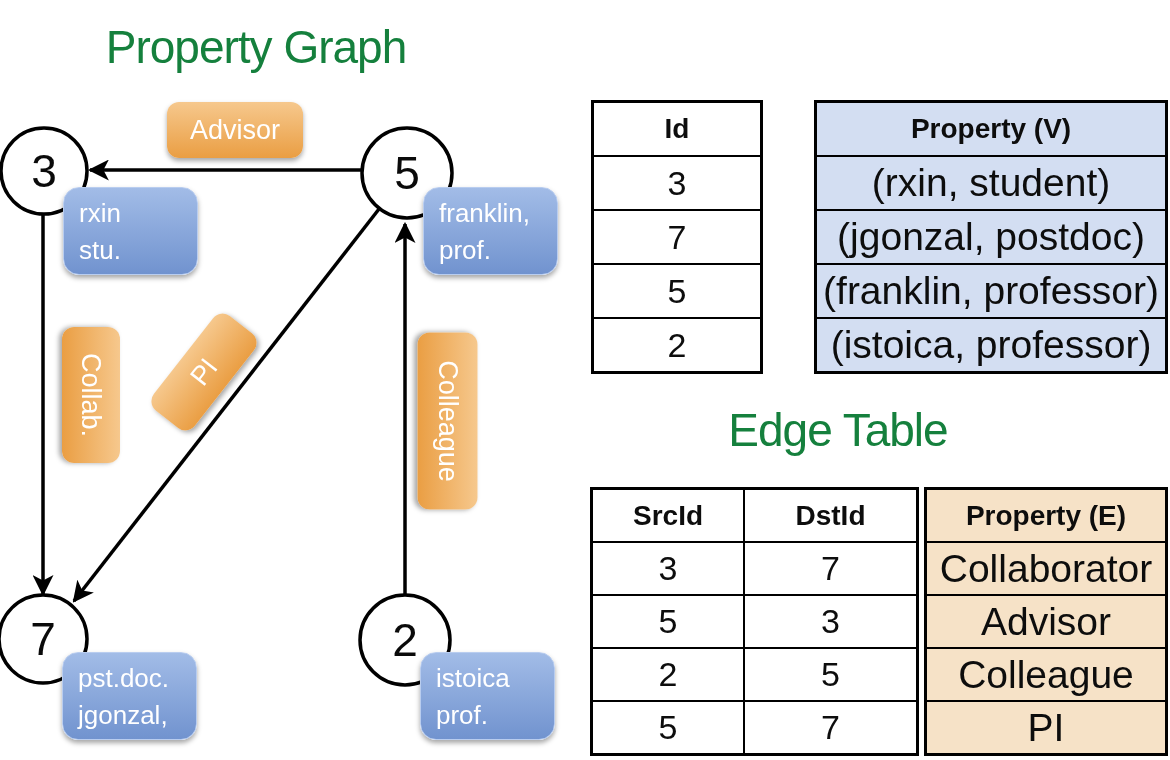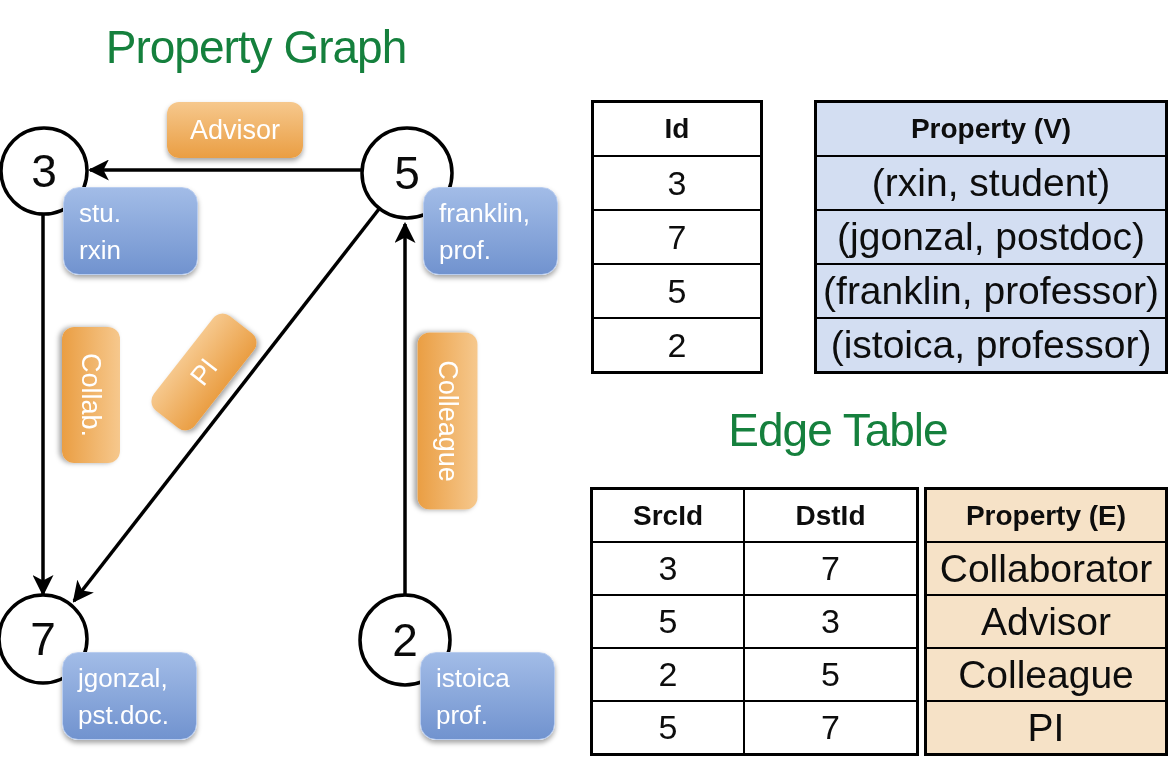--- a/index.html
+++ b/index.html
@@ -62,30 +62,30 @@
     <circle cx="43" cy="639" r="44" fill="#fff" stroke="#000" stroke-width="3.5"></circle>
     <circle cx="405" cy="640" r="45" fill="#fff" stroke="#000" stroke-width="3.5"></circle>
   </svg>
 
   <div class="node-num" style="left:4px;top:131px;">3</div>
   <div class="node-num" style="left:367px;top:133px;">5</div>
   <div class="node-num" style="left:3px;top:599px;">7</div>
   <div class="node-num" style="left:365px;top:600px;">2</div>
 
   <div class="nbox" style="left:63px;top:187px;">
+    <span style="display:block">rxin</span>
     <span style="display:block">stu.</span>
-    <span style="display:block">rxin</span>
   </div>
   <div class="nbox" style="left:423px;top:187px;">
     <span style="display:block">franklin,</span>
     <span style="display:block">prof.</span>
   </div>
   <div class="nbox" style="left:62px;top:652px;">
+    <span style="display:block">pst.doc.</span>
     <span style="display:block">jgonzal,</span>
-    <span style="display:block">pst.doc.</span>
   </div>
   <div class="nbox" style="left:420px;top:652px;">
     <span style="display:block">istoica</span>
     <span style="display:block">prof.</span>
   </div>
 
   <div class="ebox" style="left:167px;top:102px;width:136px;height:56px;">Advisor</div>
   <div class="ebox rot90" style="left:23px;top:366px;width:136px;height:58px;">Collab.</div>
   <div class="ebox rot-pi" style="left:144px;top:346px;width:120px;height:52px;">PI</div>
   <div class="ebox rot90" style="left:359px;top:391px;width:177px;height:60px;">Colleague</div>

